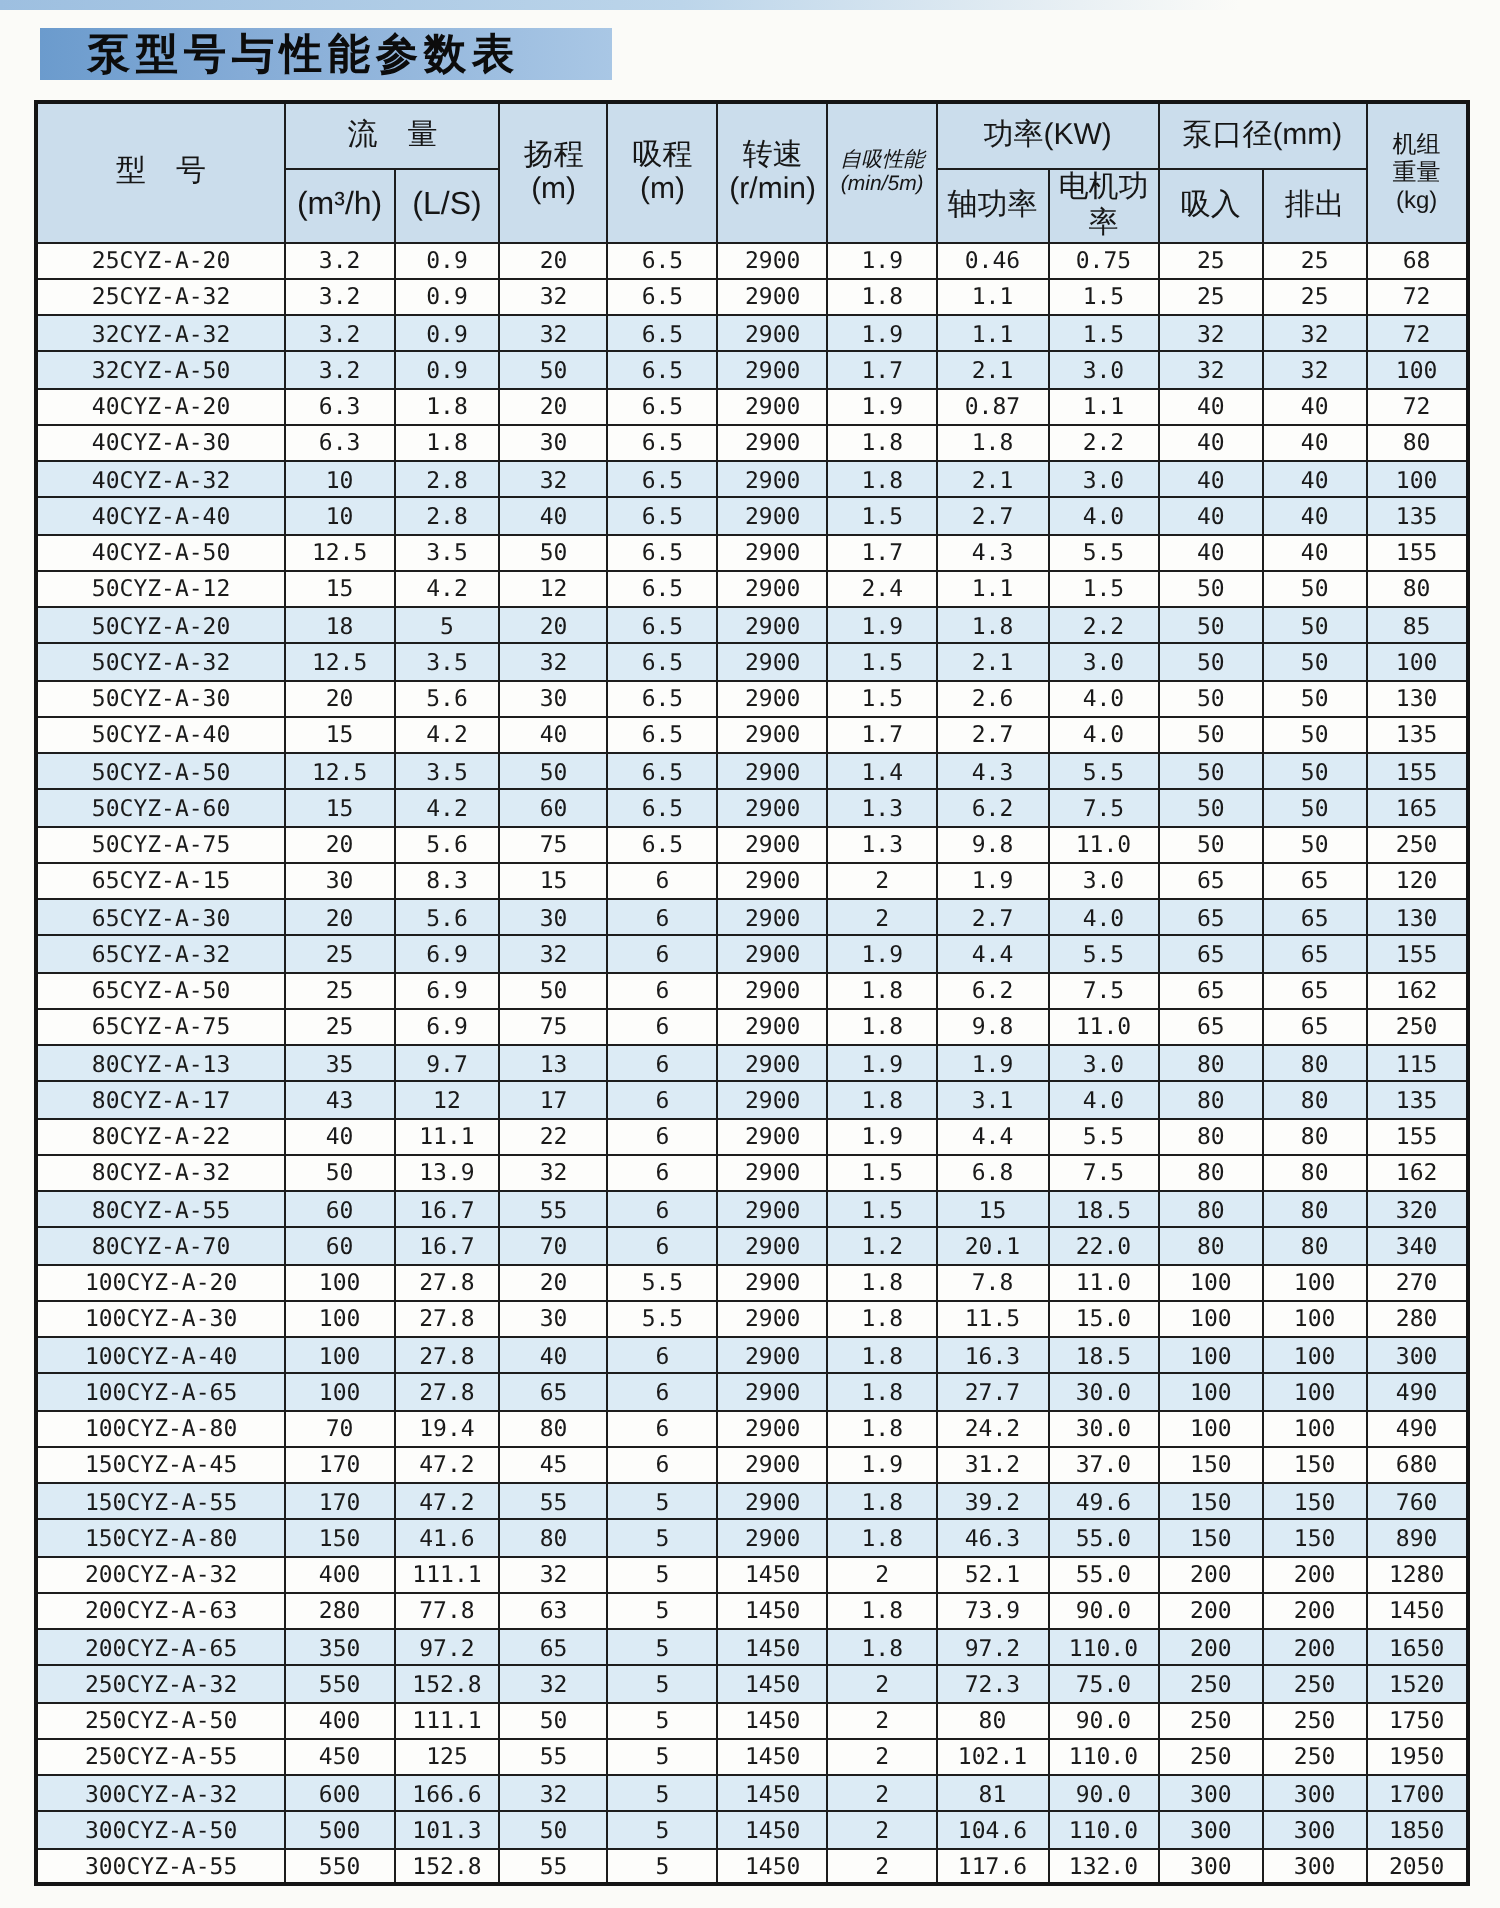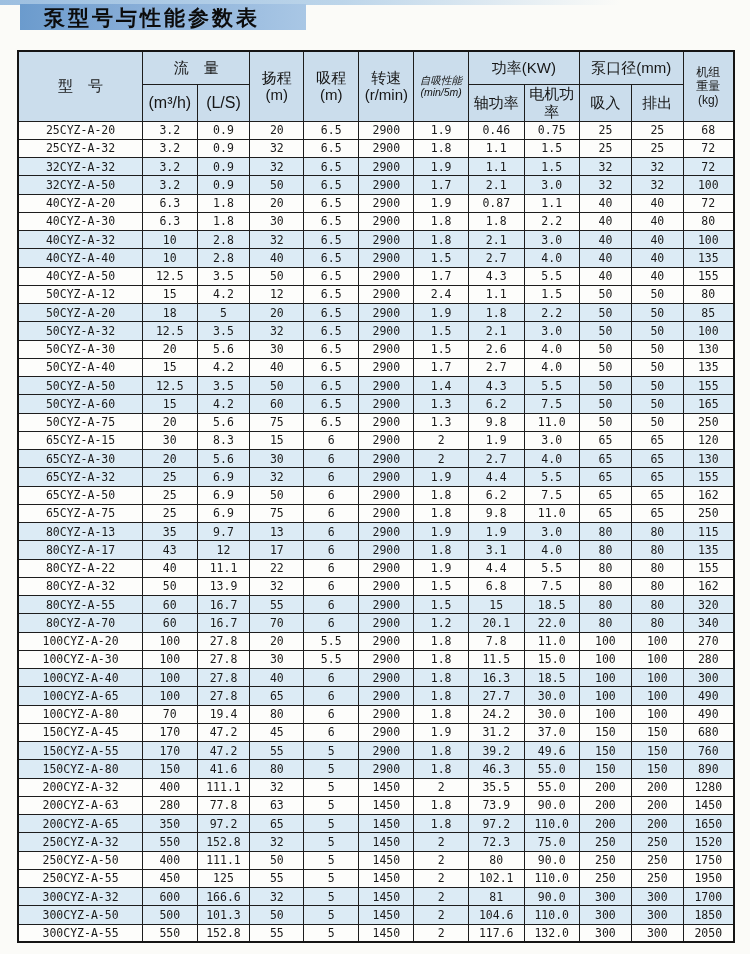--- a/index.html
+++ b/index.html
@@ -6,23 +6,23 @@
   html,body { width:750px; height:954px; background:#fafaf7; }
   body { font-family:"Liberation Sans", sans-serif; }
   .page { position:relative; width:750px; height:954px; background:#fbfbf8; overflow:hidden; }
 
   .top-streak {
     position:absolute; left:0; top:0; width:620px; height:5px;
     background:linear-gradient(90deg, #9dbfe0 0%, #bcd5ea 55%, rgba(250,250,247,0) 100%);
   }
 
   .title-bar {
-    position:absolute; left:20px; top:4px; width:286px; height:26px;
+    position:absolute; left:20px; top:14px; width:286px; height:26px;
     background:linear-gradient(90deg, #6b9bcd 0%, #84abd6 35%, #a9c7e5 100%);
-    display:flex; padding-left:24px;
+    display:flex; align-items:center; padding-left:24px;
   }
   .title-bar span {
     font-size:21px; font-weight:bold; color:#0c0c0c; letter-spacing:3px;
     font-family:"Liberation Sans", sans-serif; white-space:nowrap;
   }
 
   table.spec {
     position:absolute; left:17px; top:50px; width:718px;
     border-collapse:collapse; table-layout:fixed;
     background:#fdfdfb; border:2px solid #151515;
@@ -610,21 +610,21 @@
           <td>890</td>
         </tr>
         <tr>
           <td class="model">200CYZ-A-32</td>
           <td>400</td>
           <td>111.1</td>
           <td>32</td>
           <td>5</td>
           <td>1450</td>
           <td>2</td>
-          <td>35.5</td>
+          <td>52.1</td>
           <td>55.0</td>
           <td>200</td>
           <td>200</td>
           <td>1280</td>
         </tr>
         <tr>
           <td class="model">200CYZ-A-63</td>
           <td>280</td>
           <td>77.8</td>
           <td>63</td>

